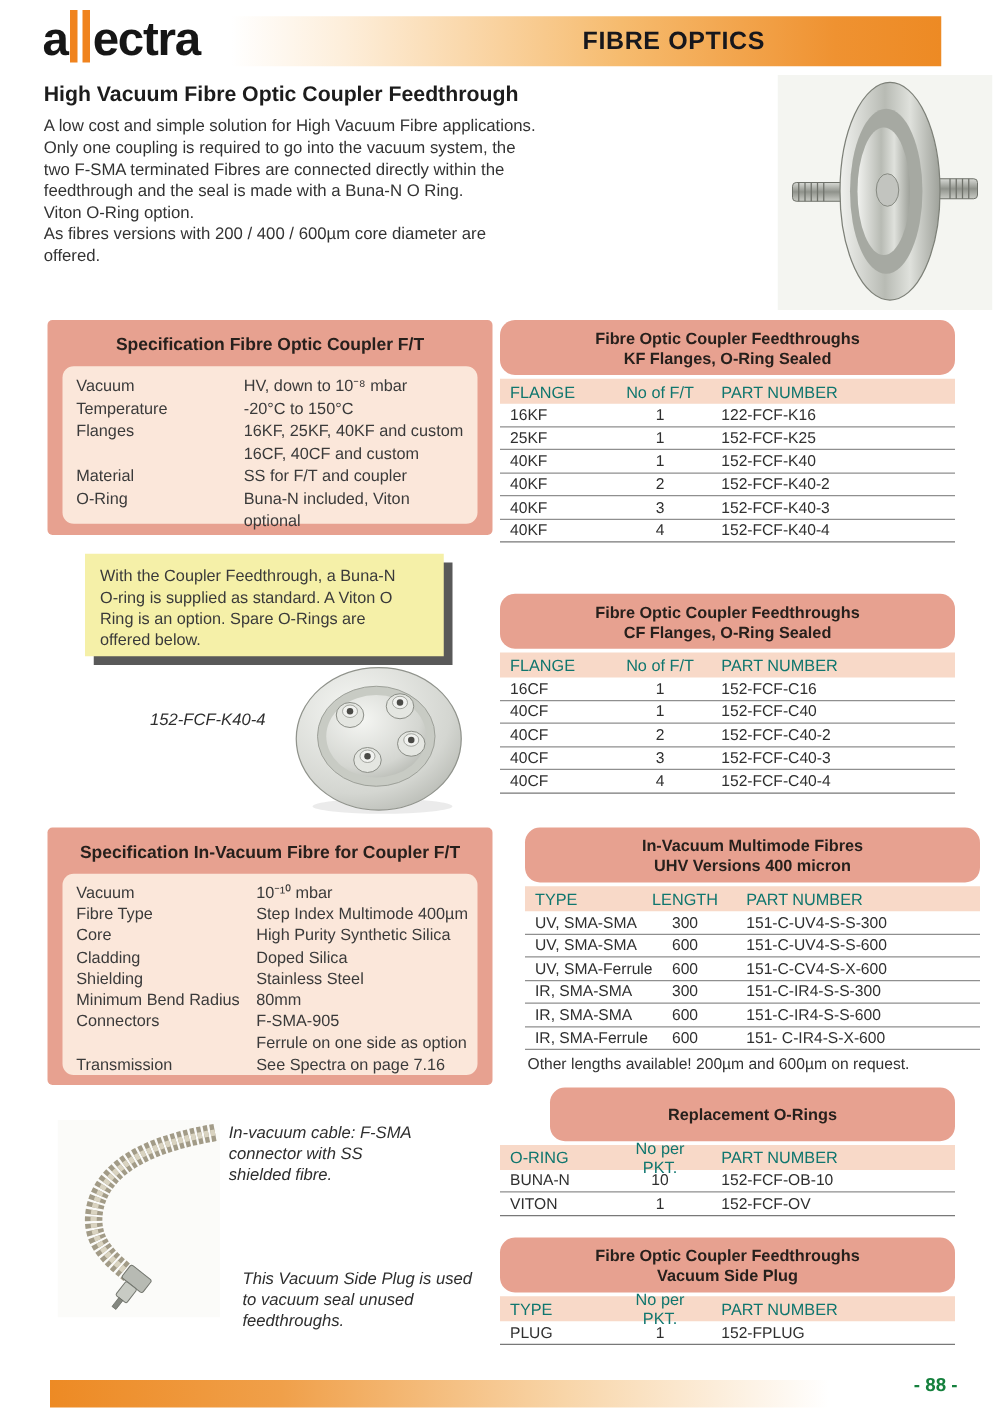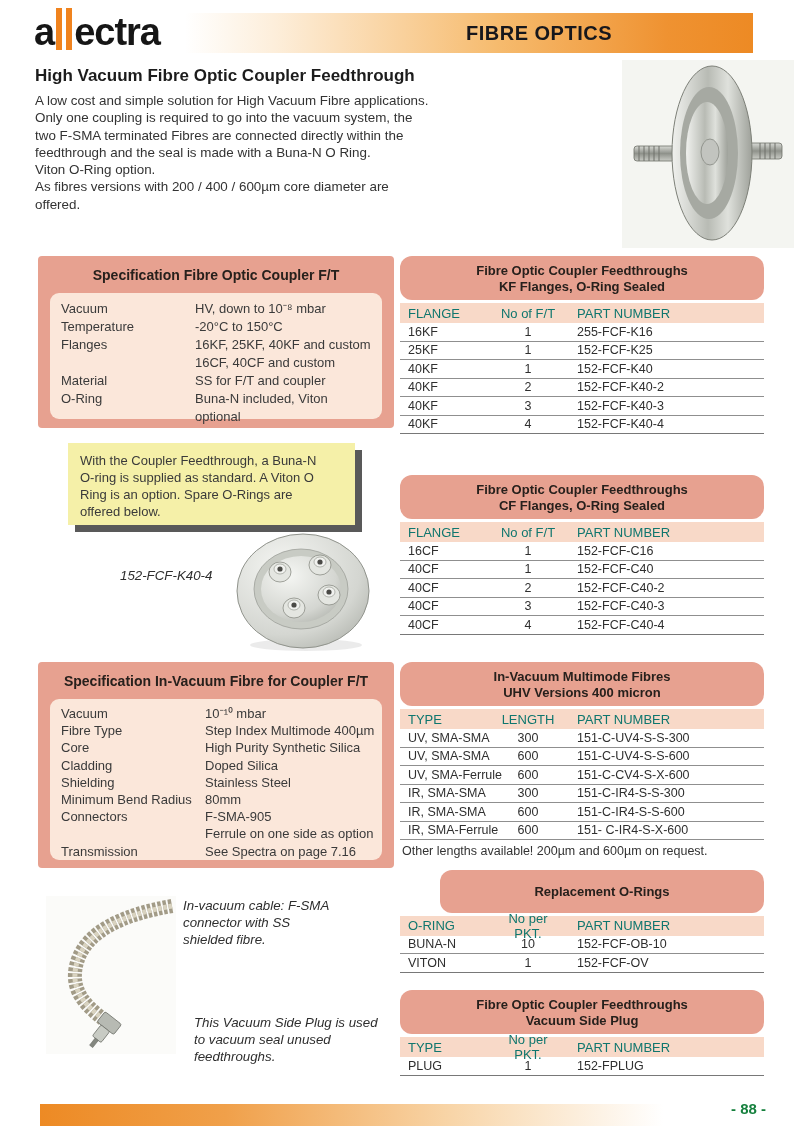--- a/index.html
+++ b/index.html
@@ -54,21 +54,21 @@
   .t-head--single{padding:14px 0 13px;margin-left:40px;}
   .t-cols{display:flex;align-items:center;background:var(--colhead);height:20px;margin-top:3px;
           font-size:13px;color:#0f766e;}
   .t-row{display:flex;align-items:center;height:18.5px;border-bottom:1px solid var(--row-line);
          font-size:12.5px;color:#2f2f2f;}
   .t-row:last-of-type{border-bottom:1.4px solid #787878;}
   .c1{width:97px;padding-left:8px;white-space:nowrap;flex:none;}
   .c2{width:62px;text-align:center;flex:none;}
   .c3{padding-left:18px;white-space:nowrap;flex:1;}
   .t-note{font-size:12.5px;margin-top:4px;padding-left:2px;color:#333;}
-  .tbl-kf{top:256px;} .tbl-cf{top:475px;} .tbl-mm{top:662px;} .tbl-or{top:870px;} .tbl-plug{top:990px;}
+  .tbl-kf{top:256px;} .tbl-cf{top:475px;} .tbl-mm{top:662px;margin-left:20px;} .tbl-or{top:870px;} .tbl-plug{top:990px;}
 
   
   .footer-bar{position:absolute;left:40px;top:1104px;width:663px;height:22px;
               background:linear-gradient(to right,var(--accent-orange) 0%,#f0a04a 28%,#f8d5a8 62%,#ffffff 94%);}
   .page-num{position:absolute;left:731px;top:1100px;font-size:15px;font-weight:bold;color:#15803d;}
 </style>
 </head>
 <body>
 
 <div id="page">
@@ -271,21 +271,21 @@
       <div>KF Flanges,  O-Ring Sealed</div>
     </div>
     <div class="t-cols">
       <span class="c1">FLANGE</span>
       <span class="c2">No of F/T</span>
       <span class="c3">PART NUMBER</span>
     </div>
     <div class="t-row">
         <span class="c1">16KF</span>
         <span class="c2">1</span>
-        <span class="c3">255-FCF-K16</span>
+        <span class="c3">122-FCF-K16</span>
       </div>
     <div class="t-row">
         <span class="c1">25KF</span>
         <span class="c2">1</span>
         <span class="c3">152-FCF-K25</span>
       </div>
     <div class="t-row">
         <span class="c1">40KF</span>
         <span class="c2">1</span>
         <span class="c3">152-FCF-K40</span>

